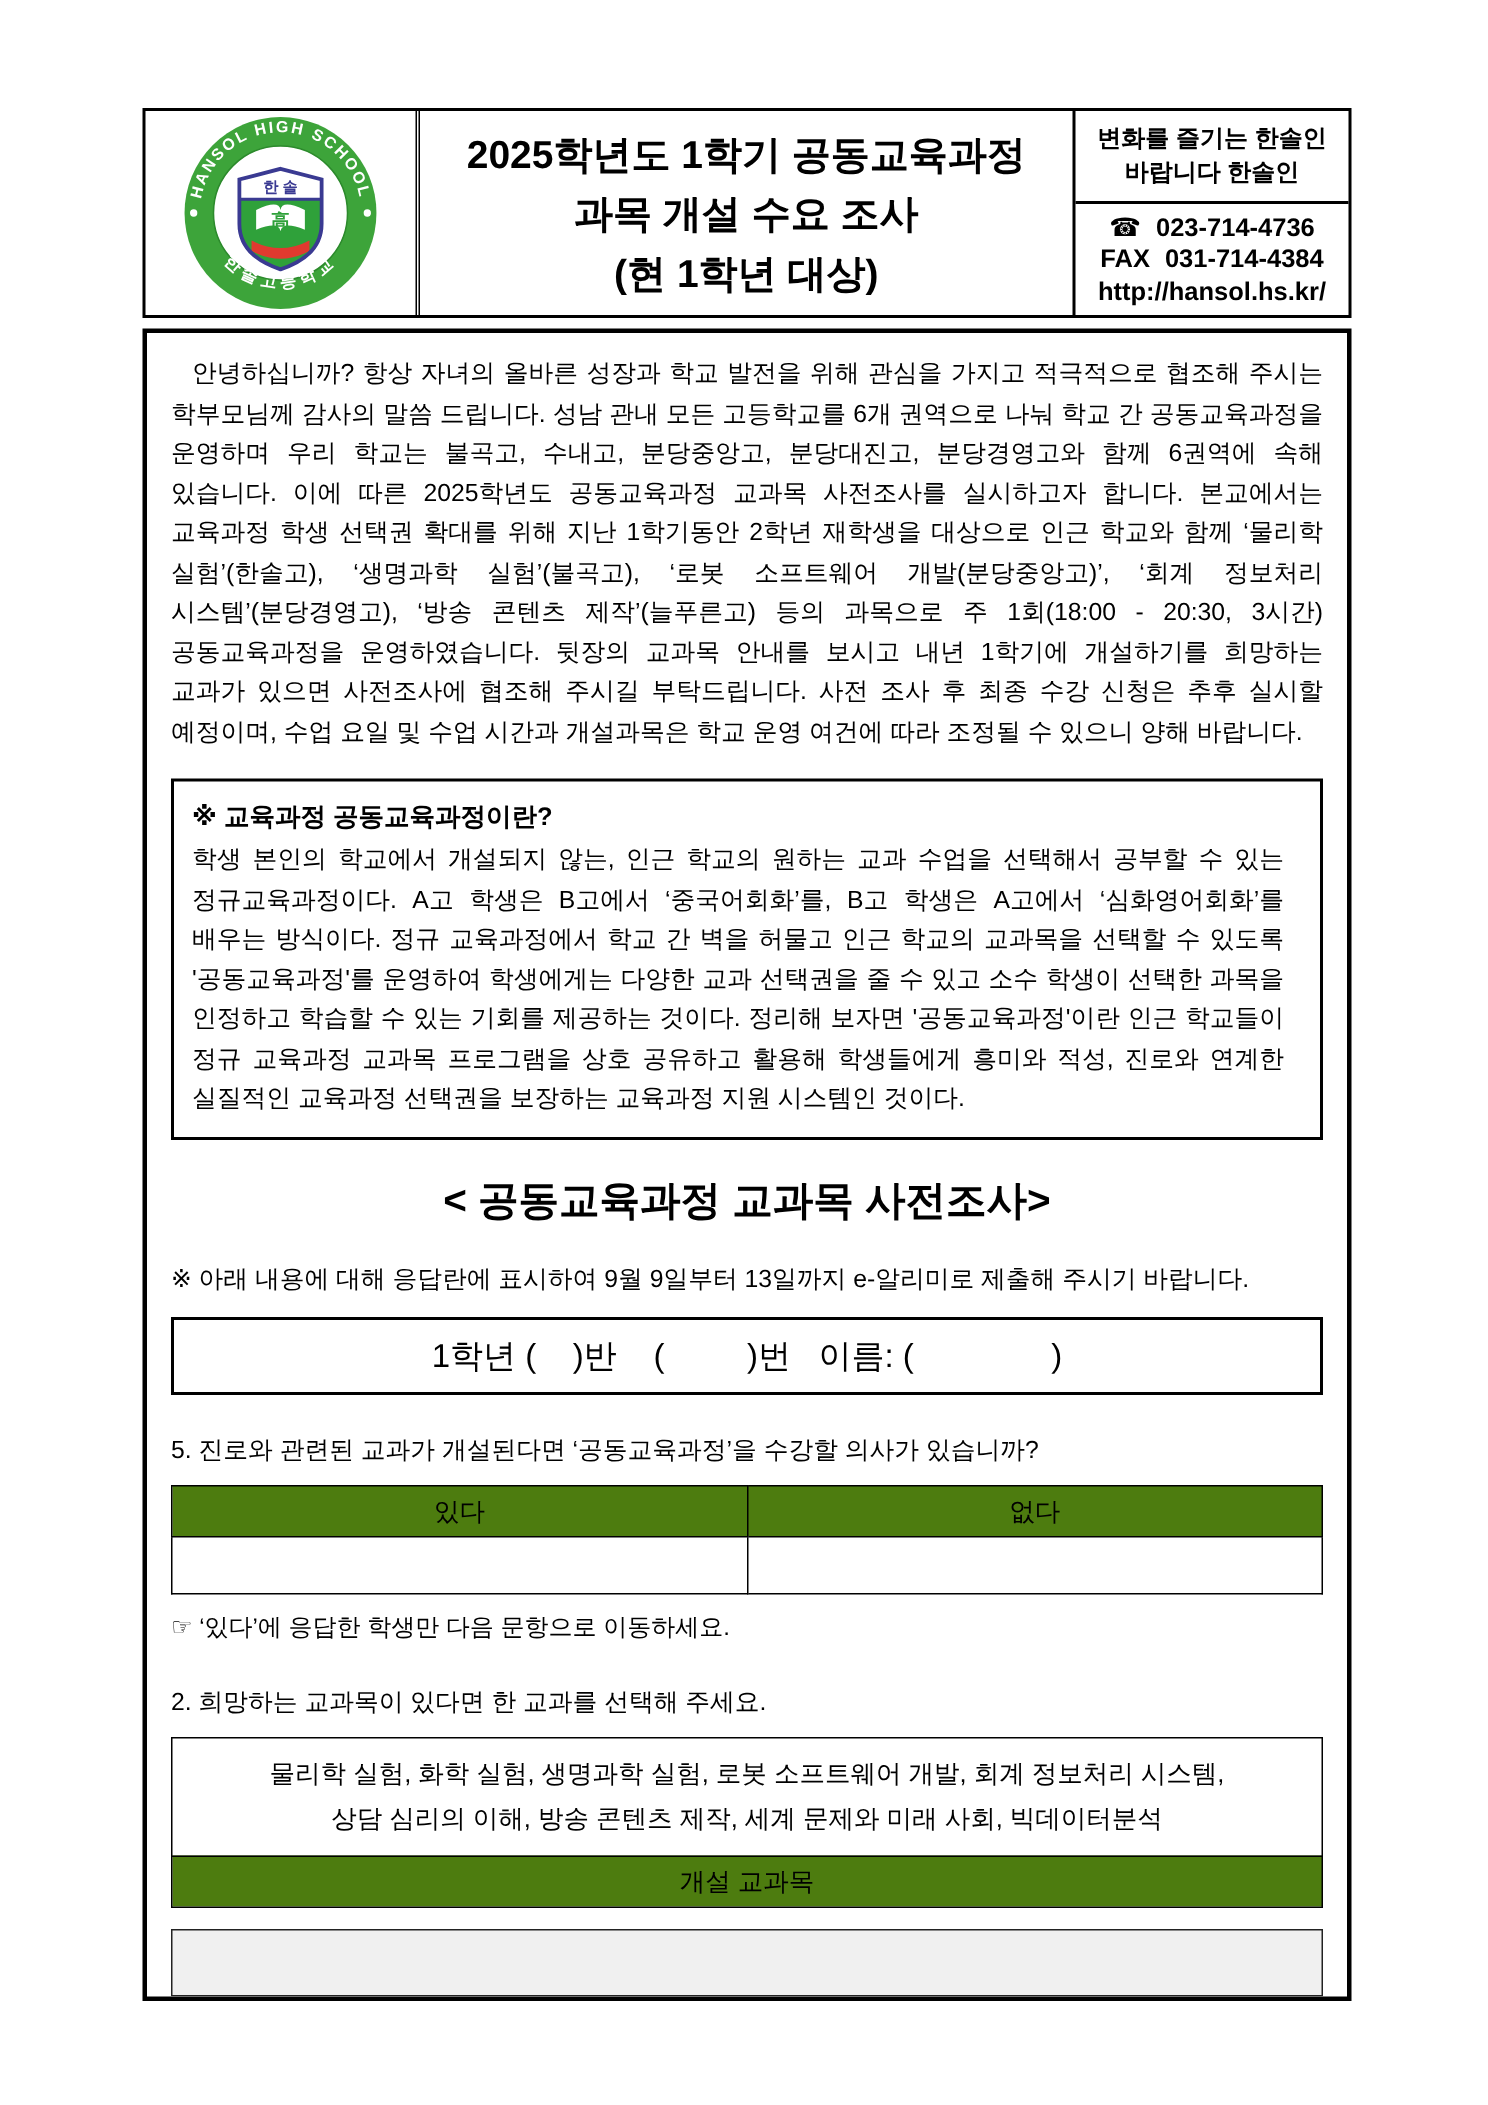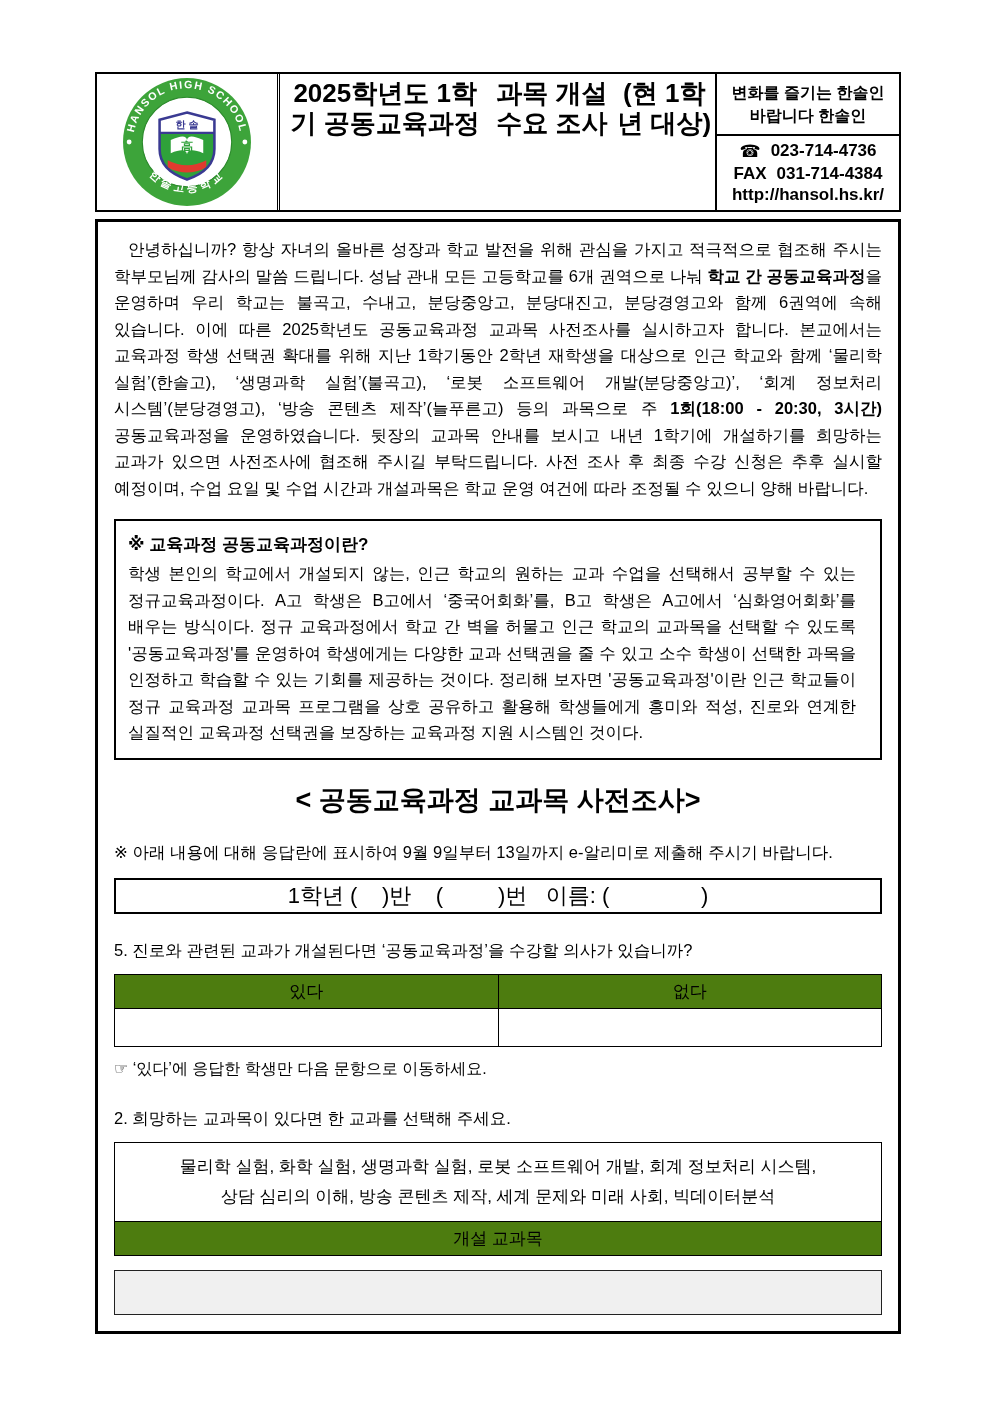--- a/index.html
+++ b/index.html
@@ -13,21 +13,21 @@
 
   
   .hdr {
     display:flex; height:140px; border:2px solid #000; background:#fff;
   }
   .hdr-logo {
     width:180px; display:flex; align-items:center; justify-content:center;
   }
   .hdr-title {
     flex:1; border-left:3px double #000;
-    display:flex; flex-direction:row; justify-content:space-evenly;
+    display:flex; flex-direction:column; justify-content:space-evenly;
     text-align:center; font-weight:bold; font-size:26px; line-height:30px;
     padding:4px 2px;
   }
   .hdr-contact {
     width:184px; border-left:2px solid #000; display:flex; flex-direction:column;
   }
   .hdr-motto {
     border-bottom:2px solid #000; text-align:center; font-weight:bold;
     font-size:16px; line-height:23px; padding:7px 14px;
   }
@@ -39,37 +39,37 @@
 
   
   .main {
     margin-top:7px; border:3px solid #000; height:1115px;
     padding:14px 16px 0 16px; background:#fff;
   }
   .intro {
     font-size:16.5px; line-height:26.5px; text-align:justify; text-indent:14px;
     word-break:keep-all;
   }
-  .b { font-weight:bold; }
+  .b { font-weight:normal; }
 
   .infobox {
     margin-top:18px; border:2px solid #000; padding:9px 24px 12px 12px;
   }
   .infobox-title { font-weight:bold; font-size:17px; line-height:30px; }
   .infobox-body {
     font-size:16.5px; line-height:26.5px; text-align:justify; word-break:keep-all;
   }
 
   .section-title {
     margin-top:22px; text-align:center; font-weight:bold; font-size:27px;
   }
   .instruction { margin-top:24px; font-size:16.5px; }
 
   .name-box {
-    margin-top:14px; border:2px solid #000; height:36px;
+    margin-top:14px; border:2px solid #000; height:52px;
     display:flex; align-items:center; justify-content:center;
     font-size:22px; white-space:pre;
   }
 
   .q-text { font-size:16.5px; }
   .q1-text { margin-top:26px; }
   .q2-text { margin-top:28px; }
   .q3-text { margin-top:30px; }
 
   table.ans { width:100%; border-collapse:collapse; margin-top:12px; }

